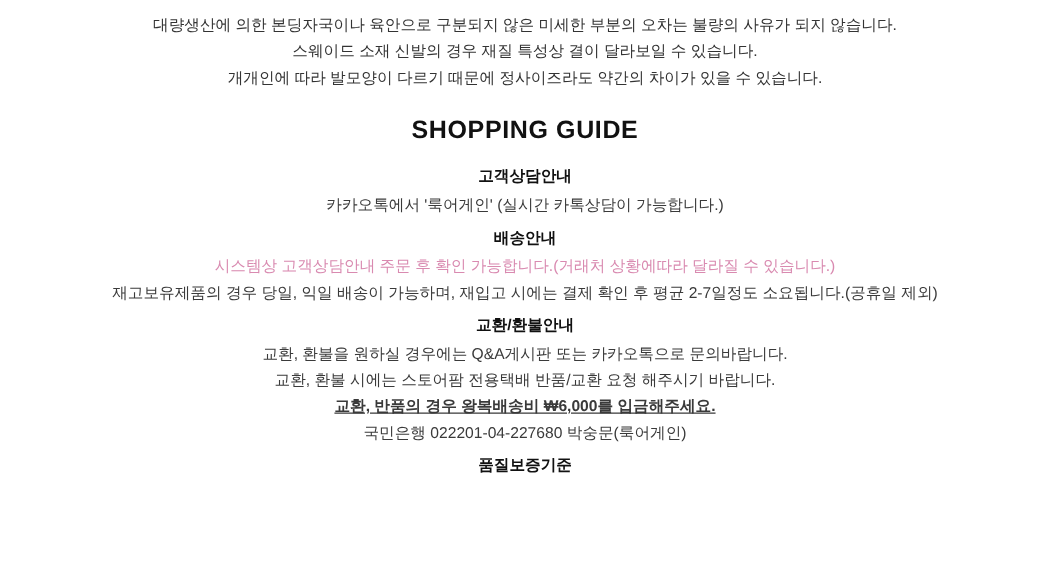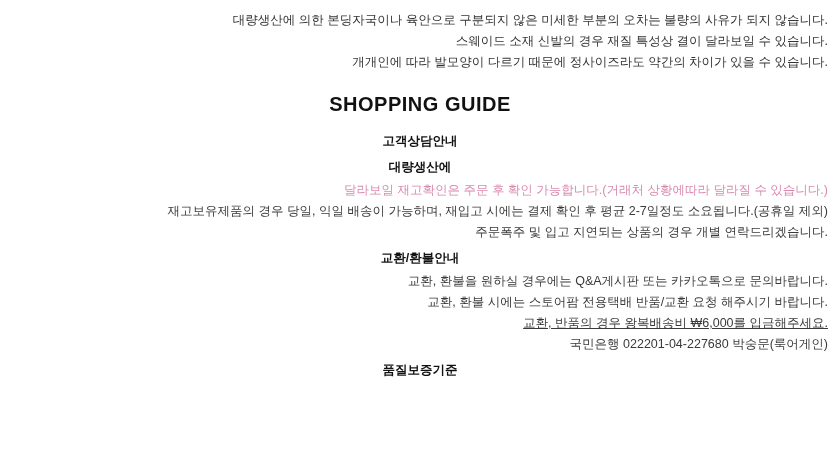--- a/index.html
+++ b/index.html
@@ -18,21 +18,20 @@
     width: 840px;
     box-sizing: border-box;
     padding: 10px 12px 0 12px;
     text-align: center;
   }
   .line {
     font-size: 12.5px;
     line-height: 21px;
     color: #3a3a3a;
     white-space: nowrap;
-    text-align: right;
   }
   .intro .line {
     color: #333333;
   }
   .guide-title {
     font-size: 20px;
     font-weight: bold;
     color: #111111;
     letter-spacing: 0.5px;
     margin-top: 20px;
@@ -47,47 +46,48 @@
     color: #111111;
     line-height: 22px;
     margin-top: 4px;
     margin-bottom: 2px;
   }
   .accent {
     color: #d98ab0;
   }
   .underline {
     text-decoration: underline;
+    font-weight: bold;
   }
   .bold {
     font-weight: normal;
   }
 </style>
 </head>
 <body>
 
 <div class="page">
 
   <div class="intro">
     <div class="line">대량생산에 의한 본딩자국이나 육안으로 구분되지 않은 미세한 부분의 오차는 불량의 사유가 되지 않습니다.</div>
     <div class="line">스웨이드 소재 신발의 경우 재질 특성상 결이 달라보일 수 있습니다.</div>
     <div class="line">개개인에 따라 발모양이 다르기 때문에 정사이즈라도 약간의 차이가 있을 수 있습니다.</div>
   </div>
 
   <div class="guide-title">SHOPPING GUIDE</div>
 
   <div class="section">
     <div class="section-head">고객상담안내</div>
+    <div class="line">카카오톡에서 '룩어게인' (실시간 카톡상담이 가능합니다.)</div>
   </div>
 
   <div class="section">
-    <div class="section-head">대량생산에</div>
-    <div class="line accent">달라보일 재고확인은 주문 후 확인 가능합니다.(거래처 상황에따라 달라질 수 있습니다.)</div>
+    <div class="section-head">배송안내</div>
+    <div class="line accent">시스템상 고객상담안내 주문 후 확인 가능합니다.(거래처 상황에따라 달라질 수 있습니다.)</div>
     <div class="line">재고보유제품의 경우 당일, 익일 배송이 가능하며, 재입고 시에는 결제 확인 후 평균 2-7일정도 소요됩니다.(공휴일 제외)</div>
-    <div class="line">주문폭주 및 입고 지연되는 상품의 경우 개별 연락드리겠습니다.</div>
   </div>
 
   <div class="section">
     <div class="section-head">교환/환불안내</div>
     <div class="line">교환, 환불을 원하실 경우에는 Q&amp;A게시판 또는 카카오톡으로 문의바랍니다.</div>
     <div class="line">교환, 환불 시에는 스토어팜 전용택배 반품/교환 요청 해주시기 바랍니다.</div>
     <div class="line underline">교환, 반품의 경우 왕복배송비 ₩6,000를 입금해주세요.</div>
     <div class="line bold">국민은행 022201-04-227680 박숭문(룩어게인)</div>
   </div>
 

